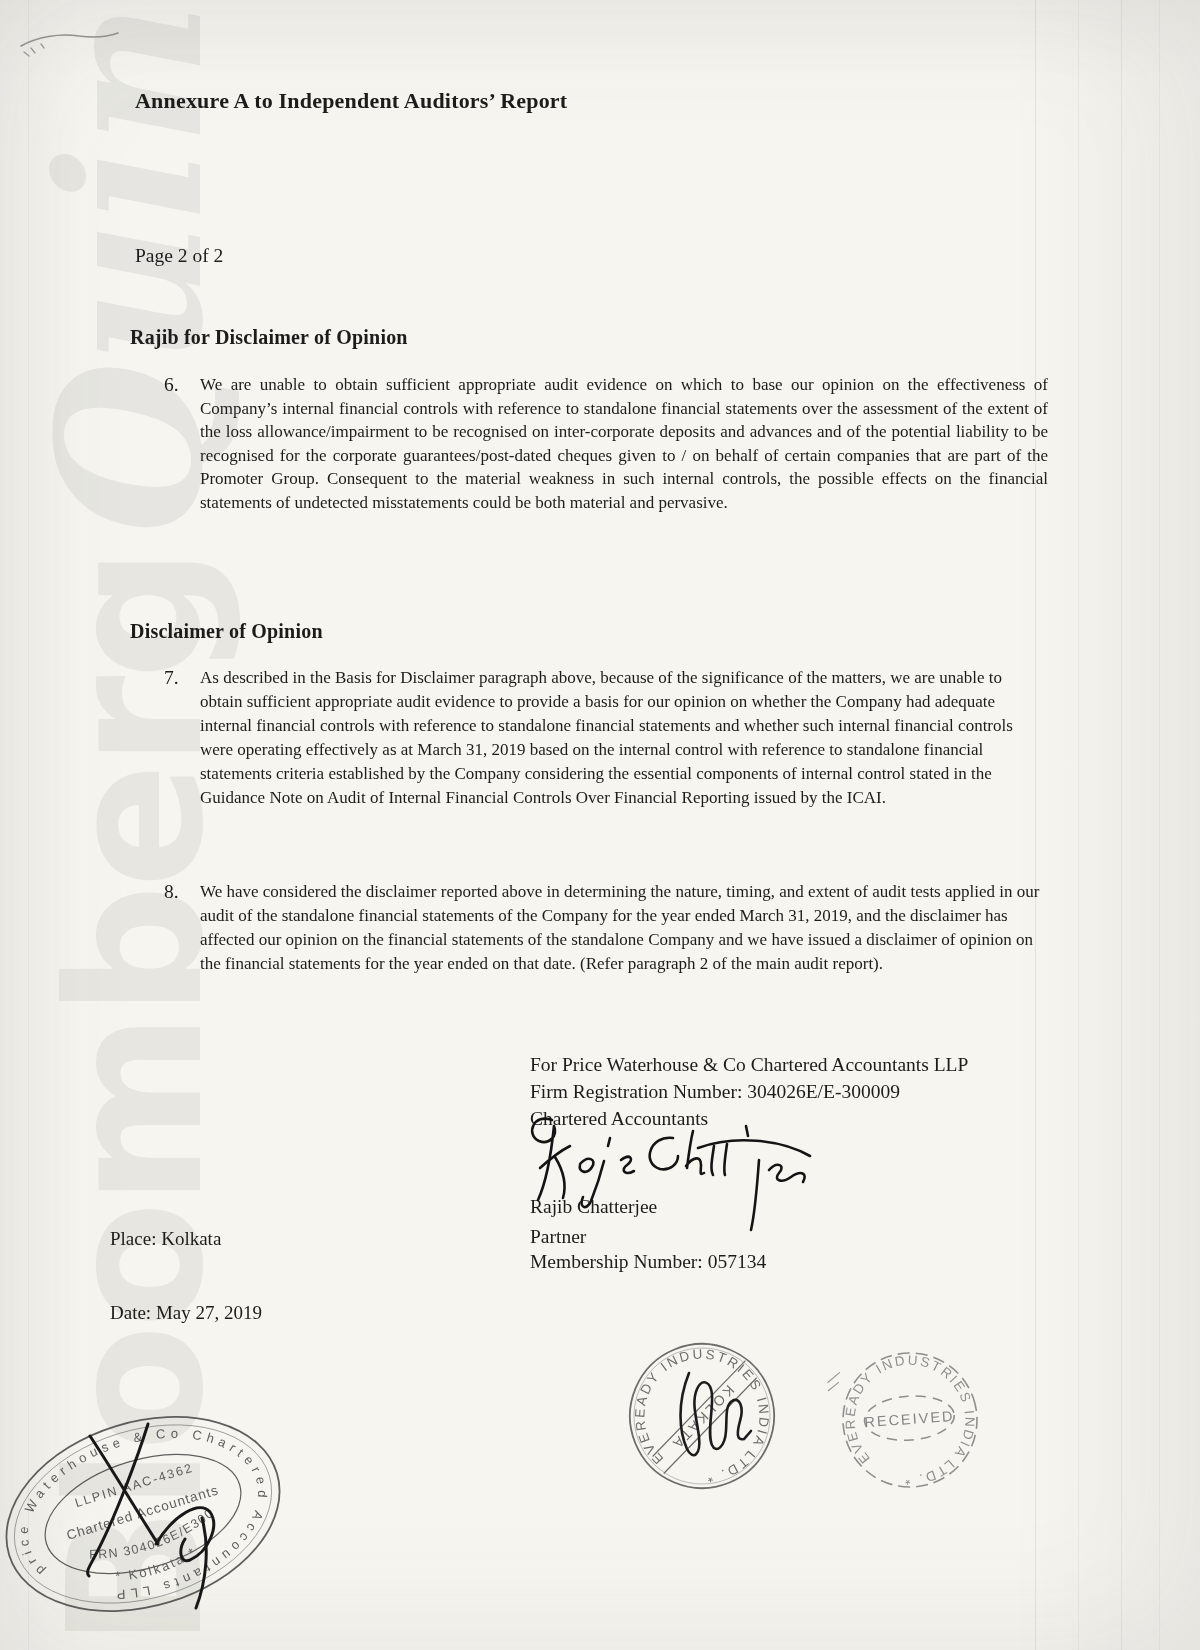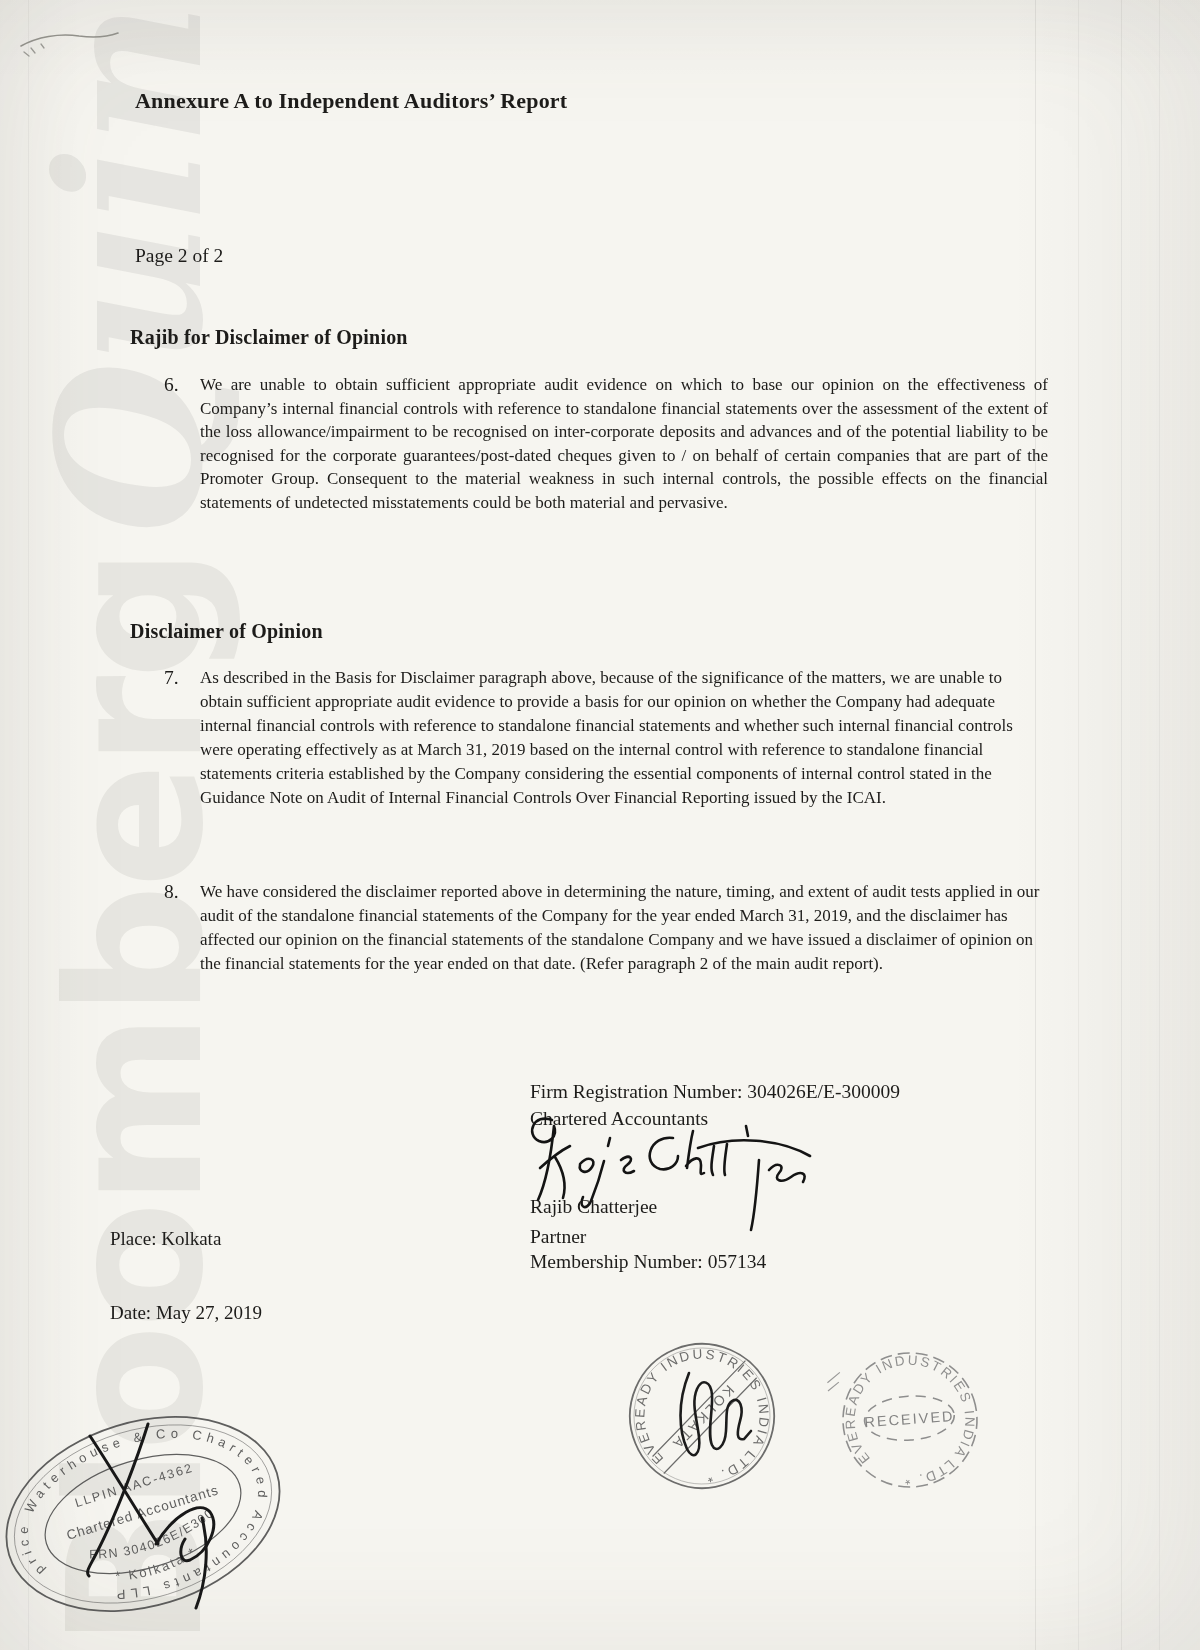--- a/index.html
+++ b/index.html
@@ -81,20 +81,21 @@
   <div class="abs h2 h2-disclaimer">Disclaimer of Opinion</div>
   <div class="abs item item-7">
     <span class="item-num">7.</span>
     <div class="item-text">As described in the Basis for Disclaimer paragraph above, because of the significance of the matters, we are unable to obtain sufficient appropriate audit evidence to provide a basis for our opinion on whether the Company had adequate internal financial controls with reference to standalone financial statements and whether such internal financial controls were operating effectively as at March 31, 2019 based on the internal control with reference to standalone financial statements criteria established by the Company considering the essential components of internal control stated in the Guidance Note on Audit of Internal Financial Controls Over Financial Reporting issued by the ICAI.</div>
   </div>
   <div class="abs item item-8">
     <span class="item-num">8.</span>
     <div class="item-text">We have considered the disclaimer reported above in determining the nature, timing, and extent of audit tests applied in our audit of the standalone financial statements of the Company for the year ended March 31, 2019, and the disclaimer has affected our opinion on the financial statements of the standalone Company and we have issued a disclaimer of opinion on the financial statements for the year ended on that date. (Refer paragraph 2 of the main audit report).</div>
   </div>
 
+  <div class="abs sigline sig-for">For Price Waterhouse &amp; Co Chartered Accountants LLP</div>
   <div class="abs sigline sig-firm">Firm Registration Number: 304026E/E-300009</div>
   <div class="abs sigline sig-ca">Chartered Accountants</div>
 
   <svg class="abs" style="left:522px;top:1106px;" width="300" height="130" viewBox="0 0 300 130">
     <g stroke="#141414" stroke-width="2.6" fill="none" stroke-linecap="round" stroke-linejoin="round">
       <path d="M 30 14 C 12 7 3 28 17 35 C 27 39 36 30 32 20 C 30 40 26 72 16 94"></path>
       <path d="M 18 62 C 28 53 38 45 48 40"></path>
       <path d="M 33 51 C 41 64 45 78 41 92"></path>
       <path d="M 58 58 C 66 49 75 53 70 61 C 65 69 56 66 58 59"></path>
       <path d="M 82 55 C 79 67 75 80 69 95 C 65 105 56 102 61 91"></path>

